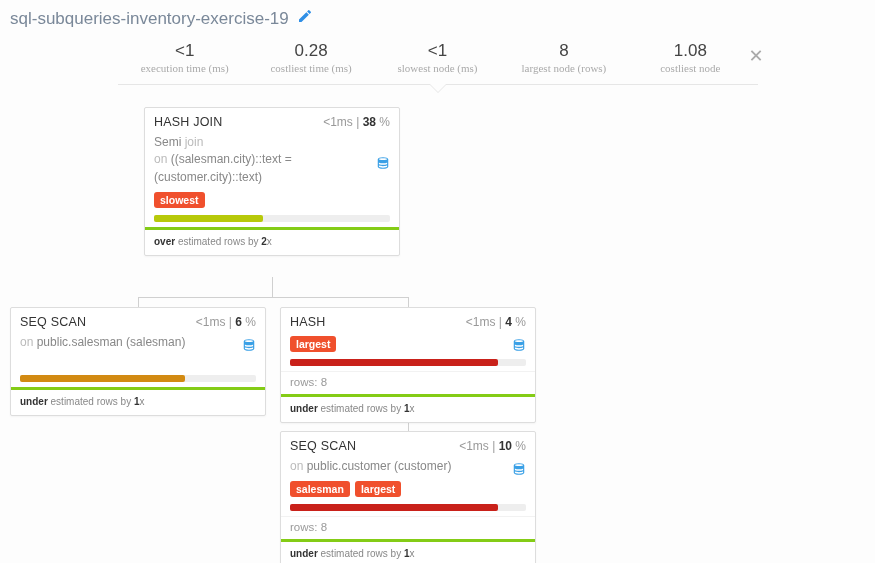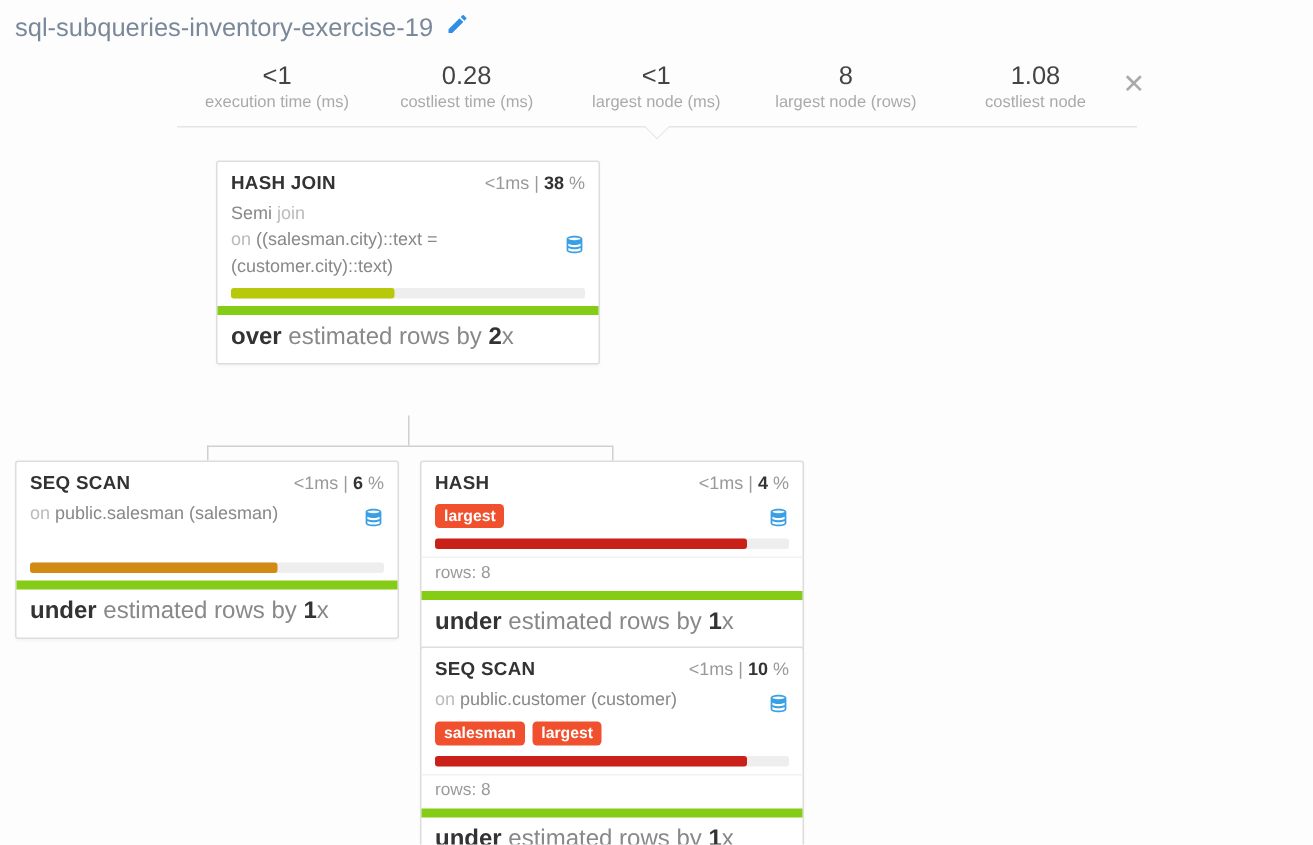--- a/index.html
+++ b/index.html
@@ -30,21 +30,21 @@
     justify-content: space-between;
     padding: 6px 4px 10px 4px;
     border-bottom: 1px solid #e6e6e6;
     position: relative;
   }
   .stat {
     text-align: center;
     flex: 1;
   }
   .stat .v { font-size: 17px; color: #444; }
-  .stat .l { font-size: 11px; color: #aaa; margin-top: 1px; }
+  .stat .l { font-size: 11px; color: #aaa; margin-top: 1px; font-family: Liberation Serif, serif; }
   .close-x { position: absolute; right: -6px; top: 10px; color: #aaa; font-size: 18px; cursor: pointer; }
   .arrow-down {
     position: absolute;
     left: 50%;
     bottom: -9px;
     transform: translateX(-50%);
     width: 0; height: 0;
     border-left: 9px solid transparent;
     border-right: 9px solid transparent;
     border-top: 9px solid #e6e6e6;
@@ -67,41 +67,41 @@
     background: #fff;
     border: 1px solid #ddd;
     border-radius: 2px;
     box-shadow: 0 1px 2px rgba(0,0,0,0.04);
     font-size: 12px;
   }
   .node .hdr {
     display: flex; align-items: center; justify-content: space-between;
     padding: 7px 9px 5px 9px;
   }
-  .node .hdr .name { font-weight: 700; color: #333; font-size: 12.5px; letter-spacing: .2px;}
+  .node .hdr .name { font-weight: 400; color: #333; font-size: 12.5px; letter-spacing: .2px;}
   .node .hdr .meta { color: #999; font-size: 12px; }
   .node .hdr .meta b { color: #333; font-weight: 700; }
   .node .db-icon { position: absolute; right: 9px; top: 30px; }
   .node .db-icon svg { width: 14px; height: 14px; fill: #3aa0e6; }
   .node .body { padding: 0 9px 6px 9px; color: #888; line-height: 1.45; }
   .node .body .muted { color: #bbb; }
   .node .tags { padding: 0 9px 7px 9px; display: flex; gap: 5px; }
   .tag {
     display: inline-block;
     background: #f0502d;
     color: #fff;
     font-size: 10.5px;
     font-weight: 700;
     padding: 2px 6px;
     border-radius: 3px;
   }
   .node .bar-wrap { margin: 0 9px 5px 9px; height: 7px; background: #eee; border-radius: 2px; position: relative; }
   .node .bar-fill { position: absolute; left: 0; top: 0; bottom: 0; border-radius: 2px; }
   .node .rows { padding: 4px 9px 6px 9px; color: #9a9a9a; font-size: 11.5px; border-top: 1px solid #f2f2f2;}
-  .node .est { padding: 6px 9px 8px 9px; color: #888; font-size: 16px; border-top: 6px solid #84cc16;}
+  .node .est { padding: 6px 9px 8px 9px; color: #888; font-size: 10px; border-top: 3px solid #84cc16;}
   .node .est b, .node .est strong { color: #333; font-weight: 700; }
 
   
   .conn { position: absolute; background: #d0d0d0; }
 </style>
 </head>
 <body>
 
 <div class="title-row">
   <span class="t">sql-subqueries-inventory-exercise-19</span>
@@ -116,21 +116,21 @@
   <div class="stat">
     <div class="v">&lt;1</div>
     <div class="l">execution time (ms)</div>
   </div>
   <div class="stat">
     <div class="v">0.28</div>
     <div class="l">costliest time (ms)</div>
   </div>
   <div class="stat">
     <div class="v">&lt;1</div>
-    <div class="l">largest node (ms)</div>
+    <div class="l">slowest node (ms)</div>
   </div>
   <div class="stat">
     <div class="v">8</div>
     <div class="l">largest node (rows)</div>
   </div>
   <div class="stat">
     <div class="v">1.08</div>
     <div class="l">costliest node</div>
   </div>
   <span class="close-x">✕</span>
@@ -154,20 +154,23 @@
     </div>
     <span class="db-icon" style="top:48px;">
       <svg viewBox="0 0 24 24">
           <path d="M12 2C7 2 3 3.6 3 5.5v13C3 20.4 7 22 12 22s9-1.6 9-3.5v-13C21 3.6 17 2 12 2zm0 2c4.9 0 7 .9 7 1.5S16.9 7 12 7 5 6.1 5 5.5 7.1 4 12 4zm7 14.5c0 .6-2.1 1.5-7 1.5s-7-.9-7-1.5V16c1.7 1 4.6 1.5 7 1.5s5.3-.5 7-1.5v2.5zm0-5c0 .6-2.1 1.5-7 1.5s-7-.9-7-1.5V11c1.7 1 4.6 1.5 7 1.5s5.3-.5 7-1.5v2.5z"></path>
         </svg>
     </span>
     <div class="body" style="padding-right:28px;">
       <span>Semi</span><span class="muted"> join</span><br>
       <span class="muted">on </span><span>((salesman.city)::text = (customer.city)::text)</span>
     </div>
+    <div class="tags">
+      <span class="tag">slowest</span>
+    </div>
     <div class="bar-wrap">
       <div class="bar-fill" style="width:46%;background:#b7c90a;"></div>
     </div>
     <div class="est">
       <strong>over</strong><span> estimated rows by </span><strong>2</strong><span>x</span>
     </div>
   </div>
 
   <div class="node" style="left:10px; top:200px;">
     <div class="hdr">

